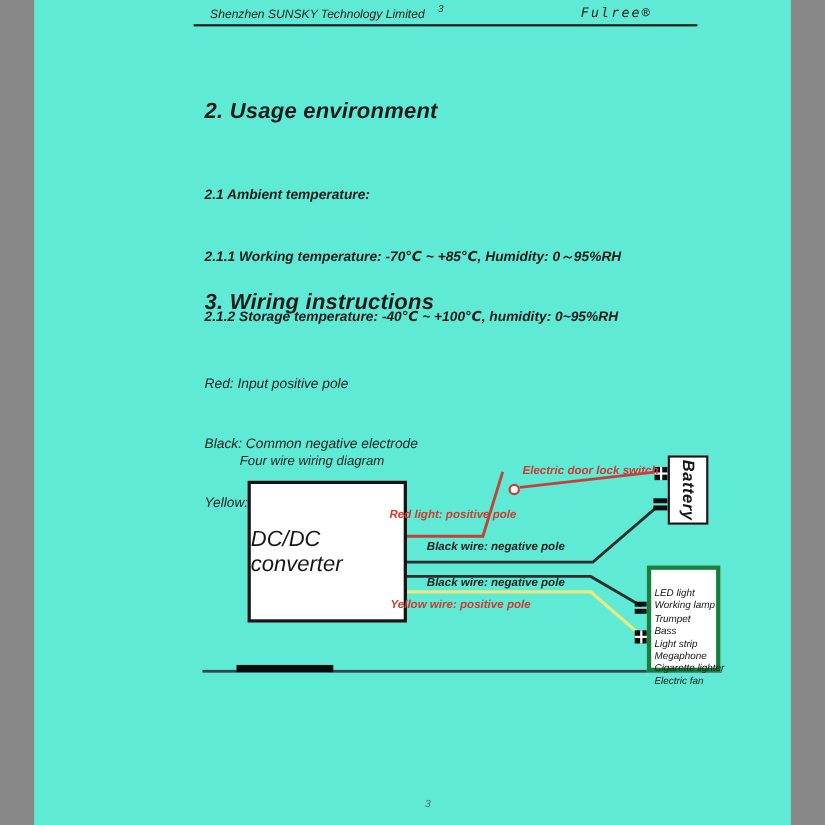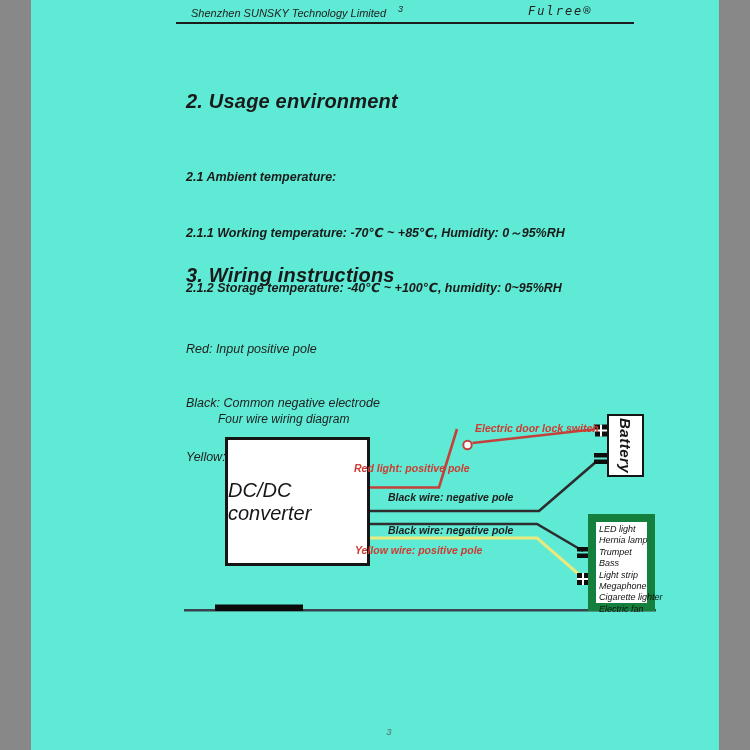--- a/index.html
+++ b/index.html
@@ -43,22 +43,22 @@
   .battery-box {
     left: 576px; top: 414px; width: 37px; height: 63px;
     border: 2px solid #151515; background: #fff;
     display: flex; align-items: center; justify-content: center;
   }
   .battery-box span {
     writing-mode: vertical-rl; font-size: 15px; font-weight: bold; letter-spacing: .5px; color: #161616;
   }
   .load-box {
     left: 557px; top: 514px; width: 67px; height: 97px;
-    border: 8px solid #15803d; background: #fff;
-    padding: 2px 0 0 3px;
+    border: 4px solid #15803d; background: #fff;
+    padding: 16px 0 0 3px;
   }
   .load-box .load-item { font-size: 9px; line-height: 11.4px; white-space: nowrap; color: #111; }
 
   .wire-label { font-size: 10.5px; font-weight: 600; white-space: nowrap; }
   .lbl-red    { color: #d03a30; }
   .lbl-black  { color: #1d1d1d; margin-left: 33px; }
   .lbl-red-line    { left: 323px; top: 462px; }
   .lbl-black-neg-1 { left: 324px; top: 491px; }
   .lbl-black-neg-2 { left: 324px; top: 524px; }
   .lbl-yellow-pos  { left: 324px; top: 544px; }
@@ -135,21 +135,21 @@
   <div class="abs converter-box">
     <span>DC/DC converter</span>
   </div>
 
   <div class="abs battery-box">
     <span>Battery</span>
   </div>
 
   <div class="abs load-box">
     <div class="load-item">LED light</div>
-    <div class="load-item">Hernia lamp</div>
+    <div class="load-item">Working lamp</div>
     <div class="load-item">Trumpet</div>
     <div class="load-item">Bass</div>
     <div class="load-item">Light strip</div>
     <div class="load-item">Megaphone</div>
     <div class="load-item">Cigarette lighter</div>
     <div class="load-item">Electric fan</div>
   </div>
 
   <div class="abs wire-label lbl-red lbl-red-line">Red light: positive pole</div>
   <div class="abs wire-label lbl-black lbl-black-neg-1">Black wire: negative pole</div>

